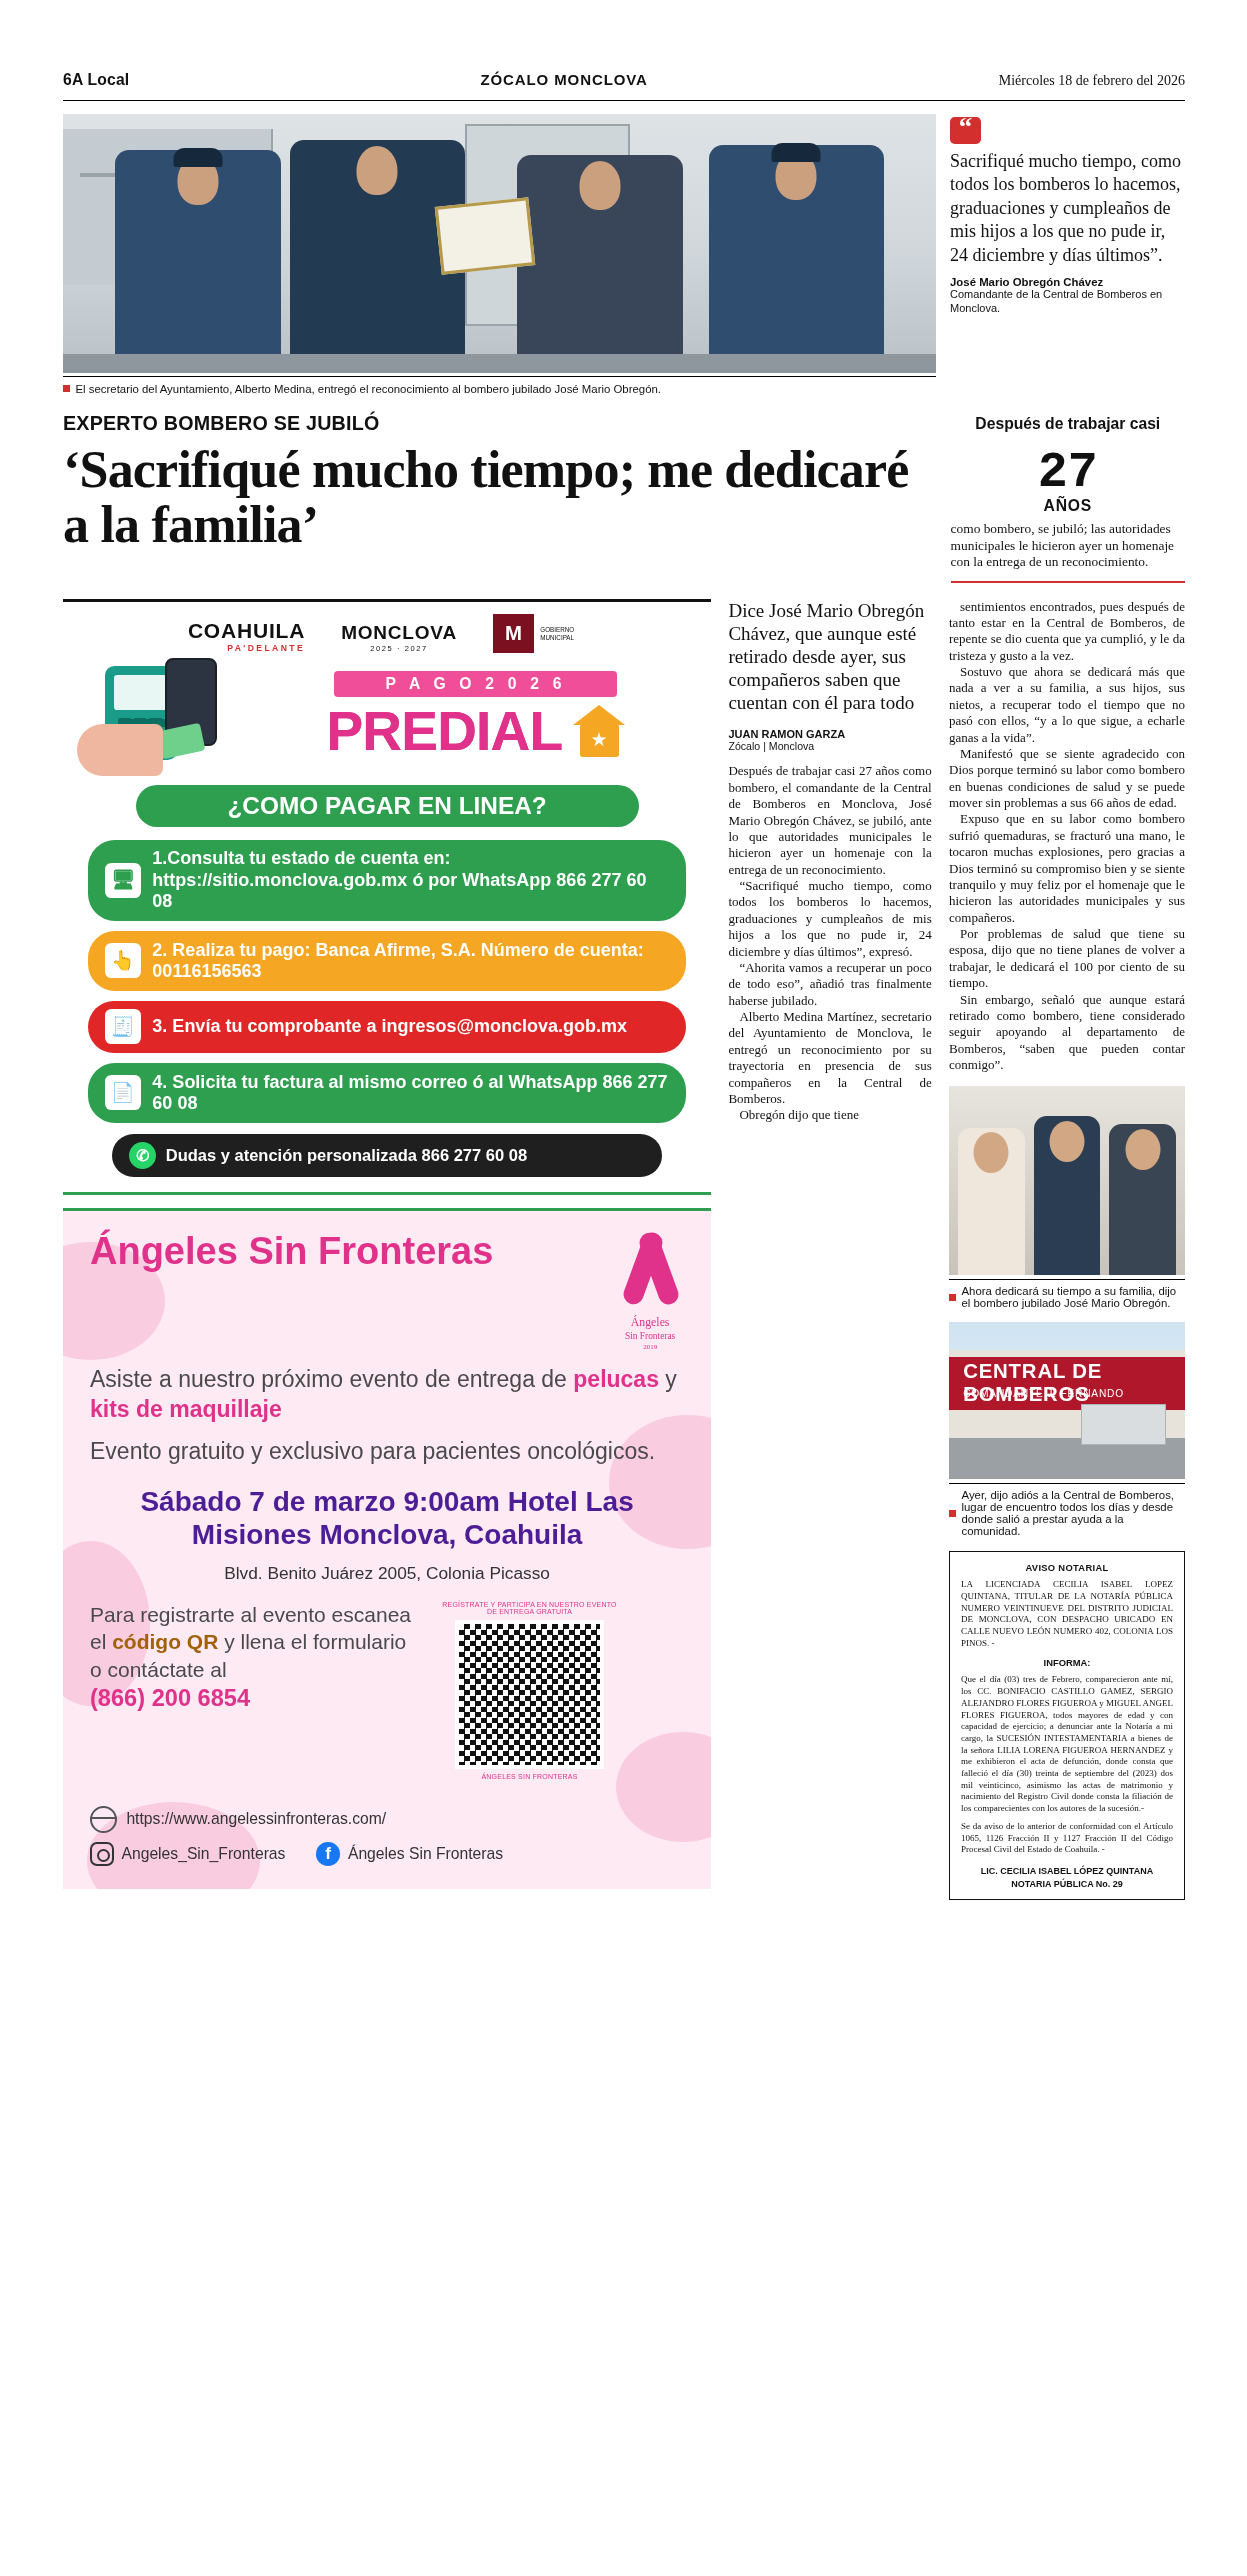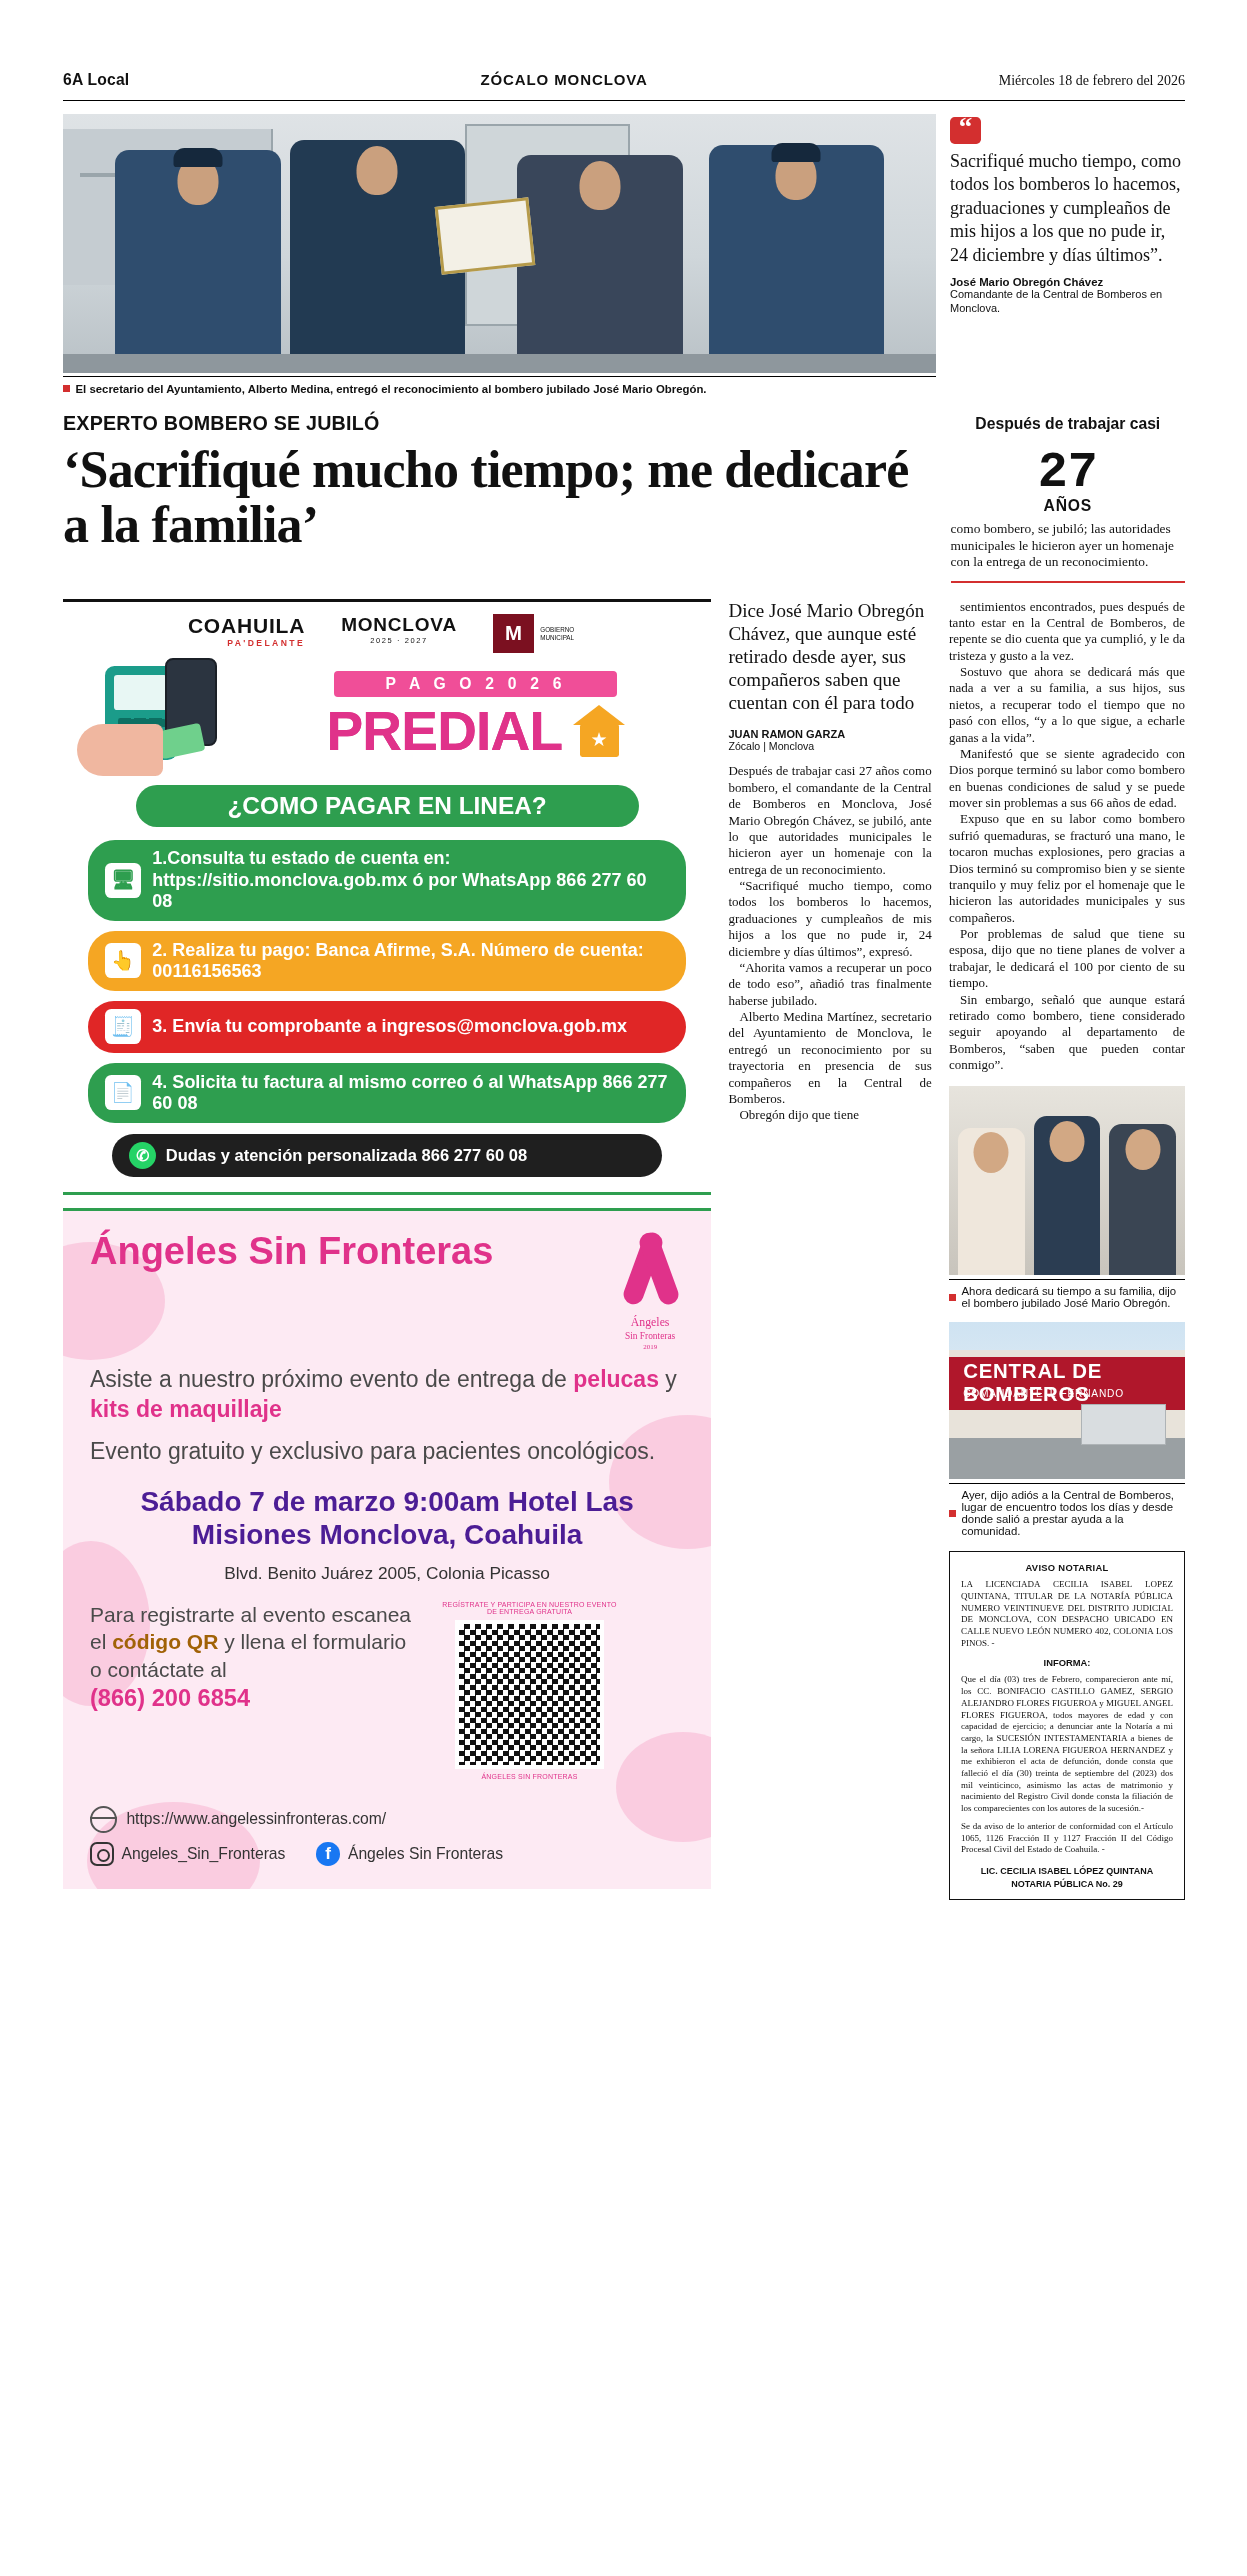--- a/index.html
+++ b/index.html
@@ -15,21 +15,21 @@
 
   
   .masthead { display:flex; align-items:baseline; justify-content:space-between;
     padding:71px 0 11px 0; border-bottom:1.6px solid #000; }
   .mast-left { font-family:"Liberation Sans", sans-serif; font-weight:bold; font-size:15.7px; letter-spacing:0.2px; }
   .mast-center { font-family:"Liberation Sans", sans-serif; font-weight:bold; font-size:15px; letter-spacing:0.9px; }
   .mast-right { font-family:"Liberation Serif", serif; font-size:14px; }
 
   
   .top-row { display:flex; gap:14px; margin-top:12.6px; }
-  .photo-wrap { width:873px;font-weight:bold; }
+  .photo-wrap { width:873px; }
   .photo {
     width:873px; height:259px; position:relative; overflow:hidden;
     background:linear-gradient(#c9d3dc,#aab6c1);
   }
   .photo .wall { position:absolute; inset:0; background:
      linear-gradient(180deg,#dfe3e6 0%,#cfd6da 55%,#b9c1c6 100%); }
   .photo .door { position:absolute; left:46%; top:4%; width:19%; height:78%;
      background:#cfd6d9; border:2.4px solid #9aa5ab; }
   .photo .doorknob{position:absolute;left:62%;top:44%;width:7.9px;height:7.9px;border-radius:50%;background:#7d878c;}
   .photo .shelf { position:absolute; left:0; top:6%; width:24%; height:60%;
@@ -75,21 +75,21 @@
 
   
   .body-row { display:flex; gap:17.3px; margin-top:15.7px; }
   .ads-col { width:676px; }
   .text-col { width:212px; }
   .right-col { width:236px; }
 
   
   .ad-predial { border-top:3.1px solid #111; border-bottom:3.1px solid #2e9e4f; padding:12.6px 14px 15.7px;
     background:#ffffff; }
-  .logos { display:flex; align-items:flex-start; justify-content:center; gap:36px; margin-bottom:4.7px; }
+  .logos { display:flex; align-items:flex-end; justify-content:center; gap:36px; margin-bottom:4.7px; }
   .logo-coahuila { font-family:"Liberation Sans",sans-serif; font-weight:bold; font-size:21px; letter-spacing:0.8px; }
   .logo-coahuila small { display:block; font-size:8.6px; letter-spacing:2.4px; color:#d32f2f; text-align:right;}
   .logo-monclova { text-align:center; font-family:"Liberation Sans",sans-serif; }
   .logo-monclova b { font-size:19px; letter-spacing:0.8px; }
   .logo-monclova span { display:block; font-size:7.5px; letter-spacing:1.6px; }
   .logo-m { width:41px; height:39px; background:#7b1020; color:#fff; font-family:"Liberation Sans",sans-serif;
     font-weight:bold; font-size:20.4px; display:flex; align-items:center; justify-content:center;}
   .predial-hero { display:flex; align-items:center; gap:12.6px; margin-top:3.1px; }
   .pos-art { width:165px; height:118px; position:relative; }
   .pos-term { position:absolute; left:28px; top:7.9px; width:72px; height:94px; background:#1b9c8a; border-radius:9.4px; }

